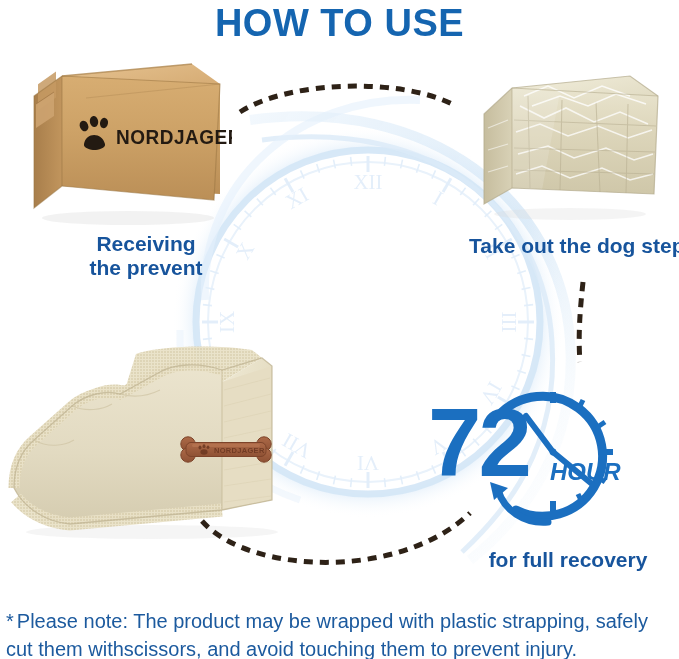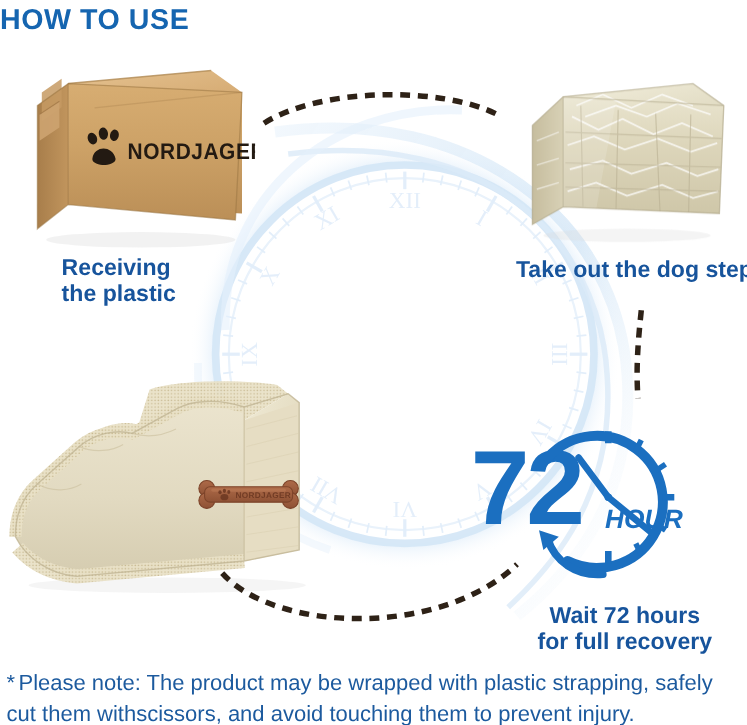--- a/index.html
+++ b/index.html
@@ -28,40 +28,40 @@
     pointer-events: none;
     z-index: 0;
   }
 
   
   .title {
     position: absolute;
     top: 2px;
     left: 0;
     width: 679px;
-    text-align: left;
-    font-size: 26px;
+    text-align: center;
+    font-size: 38px;
     font-weight: bold;
     letter-spacing: 0.5px;
     color: #1565b0;
     z-index: 6;
     font-family: "Liberation Sans", sans-serif;
   }
 
   
   .caption {
     position: absolute;
     color: #17549c;
     font-weight: bold;
     font-size: 21px;
     line-height: 1.14;
     z-index: 6;
     font-family: "Liberation Sans", sans-serif;
   }
-  .cap-receiving { left: 56px;  top: 232px; width: 180px; }
+  .cap-receiving { left: 56px;  top: 232px; width: 180px; text-align: center; }
   .cap-takeout   { left: 469px; top: 234px; width: 236px; text-align: left; }
   .cap-usesafely { left: 62px;  top: 558px; width: 200px; text-align: center; }
   .cap-wait      { left: 462px; top: 548px; width: 212px; text-align: center; }
 
   
   .art { position: absolute; z-index: 4; }
   .art-box      { left: 24px;  top: 58px;  width: 208px; height: 168px; }
   .art-wrapped  { left: 470px; top: 62px;  width: 200px; height: 160px; }
   .art-step     { left: 8px;   top: 336px; width: 288px; height: 208px; }
   .art-clock72  { left: 420px; top: 358px; width: 250px; height: 190px; }
@@ -457,30 +457,29 @@
 
     <path d="M 240 112 C 290 80 400 78 452 104" fill="none" stroke="#2e2217" stroke-width="5" stroke-linecap="butt" stroke-dasharray="9 7"></path>
 
     <path d="M 583 282 C 580 310 578 336 580 362" fill="none" stroke="#2e2217" stroke-width="5" stroke-linecap="butt" stroke-dasharray="9 7"></path>
 
     <path d="M 202 521 C 250 575 400 580 470 513" fill="none" stroke="#2e2217" stroke-width="5" stroke-linecap="butt" stroke-dasharray="9 7"></path>
   </svg>
 
   <div class="caption cap-receiving">
     <div>Receiving</div>
-    <div>the plastic</div>
+    <div>the prevent</div>
   </div>
 
   <div class="caption cap-takeout">
     <div>Take out the dog step</div>
   </div>
 
 
   <div class="caption cap-wait">
-    <div>Wait 72 hours</div>
     <div>for full recovery</div>
   </div>
 
   <div class="footnote">
     <span class="star">*</span><span>Please note: The product may be wrapped with plastic strapping, safely cut them withscissors, and avoid touching them to prevent injury.</span>
   </div>
 
 </div>
 
 </body></html>

